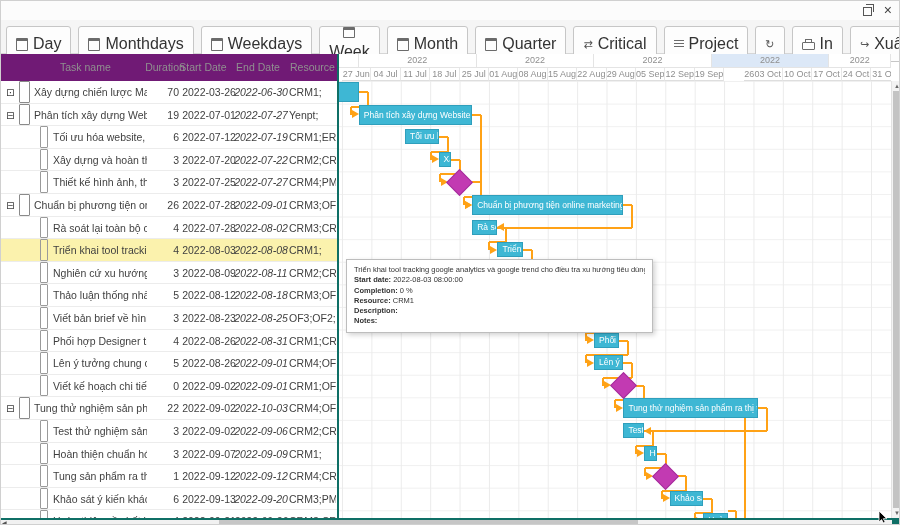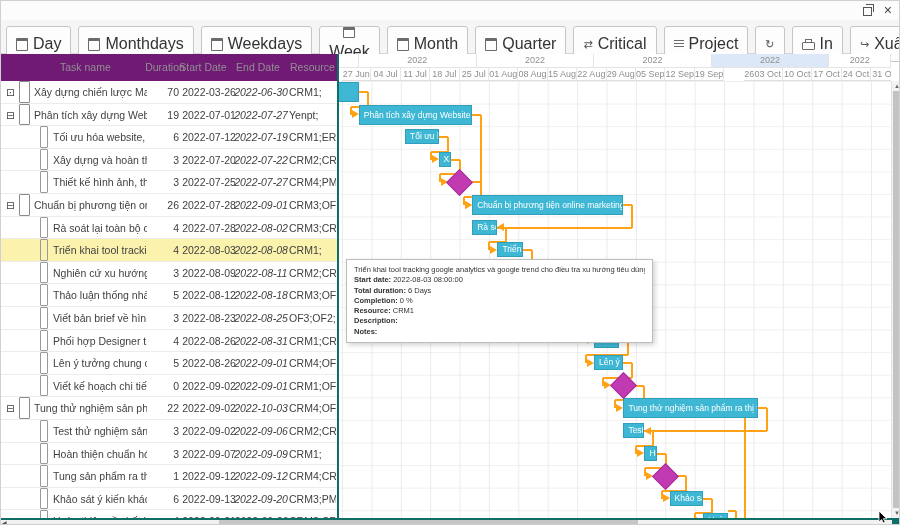--- a/index.html
+++ b/index.html
@@ -439,21 +439,20 @@
         <div class="ar" style="left: 357.2px; top: 435.9px;"></div>
         <div class="lk" style="left: 405.2px; width: 2px; top: 337.4px; height: 99.6px;"></div>
         <div class="lk" style="left: 389.4px; width: 8px; top: 429px; height: 2px;"></div>
         <div class="lk" style="left: 396.4px; width: 2px; top: 430px; height: 7px;"></div>
       </div>
   </div>
 
   <div class="ttp" id="tooltip">
     <div class="tl">Triển khai tool tracking google analytics và google trend cho điều tra xu hướng tiêu dùng</div>
   <div class="tl"><b>Start date:</b> 2022-08-03 08:00:00</div>
-      <div class="tl"><b>Total duration:</b> 6 Days</div>
       <div class="tl"><b>Completion:</b> 0 %</div>
       <div class="tl"><b>Resource:</b> CRM1</div>
       <div class="tl"><b>Description:</b> </div>
       <div class="tl"><b>Notes:</b> </div>
     </div>
 
   <div class="vscroll">
     <div class="vthumb"></div>
     <div class="varr" style="top:0;">▲</div>
     <div class="varr" style="bottom:0;">▼</div>

